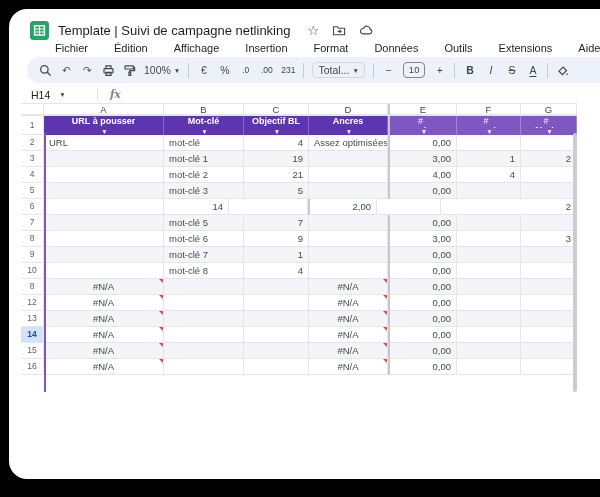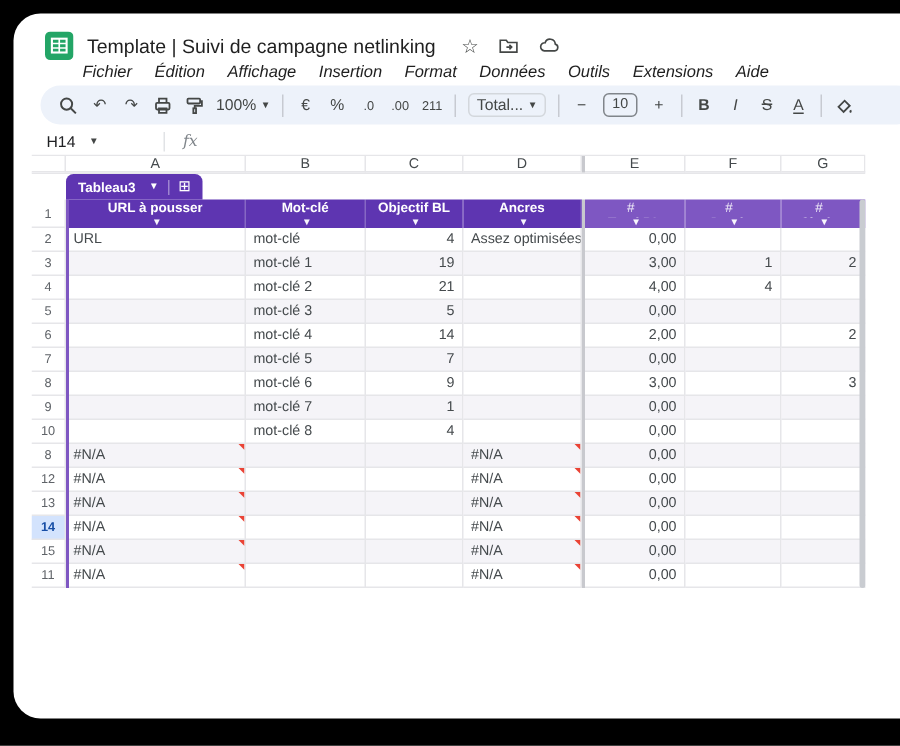--- a/index.html
+++ b/index.html
@@ -6,42 +6,42 @@
     font-family:"Liberation Sans","DejaVu Sans",sans-serif;}
   .window{position:absolute;left:9px;top:9px;width:572px;height:470px;background:#fff;
     border-radius:18px;overflow:hidden;padding-left:48px;}
   
   .titlebar{position:absolute;left:21px;top:9px;right:12px;height:24px;display:flex;align-items:center;gap:9px;}
   .logo{width:19px;height:19px;flex:0 0 auto;}
   .doc-title{font-size:13px;font-weight:500;color:#1f1f1f;white-space:nowrap;}
   .tb-icons{display:flex;align-items:center;gap:13px;margin-left:8px;color:#444746;}
   .star{font-size:13px;line-height:13px;}
   
-  .menubar{position:absolute;left:46px;top:33px;height:14px;display:flex;gap:15px;
-    font-size:11px;color:#1f1f1f;font-style:italic;}
+  .menubar{position:absolute;left:46px;top:33px;height:14px;display:flex;gap:26px;
+    font-size:11px;color:#1f1f1f;}
   .menubar span{cursor:default;white-space:nowrap;}
   
   .toolbar{position:absolute;left:18px;top:48px;right:18px;height:26px;background:var(--toolbar-bg);
     border-radius:13px;display:flex;align-items:center;gap:8px;padding:0 12px;box-sizing:border-box;
     font-size:10.5px;color:#444746;overflow:hidden;white-space:nowrap;}
   .ti{display:inline-flex;align-items:center;justify-content:center;min-width:13px;height:16px;flex:0 0 auto;}
   .tsep{width:1px;height:15px;background:#c7cad1;flex:0 0 auto;}
   .caret{font-size:6.5px;margin-left:3px;color:#444746;}
   .zoom-sel,.font-sel{display:inline-flex;align-items:center;}
   .font-sel{border:1px solid #d3d7dc;border-radius:4px;padding:1px 5px;}
   .szbox{border:1px solid #80858a;border-radius:4px;padding:0 5px;font-size:9.5px;height:14px;line-height:14px;}
   .bold{font-weight:700}.ital{font-style:italic}.strk{text-decoration:line-through}
   .tclr{text-decoration:underline;text-underline-offset:2px;}
   .small-num{font-size:8.5px;letter-spacing:0;}
   
   .fbar{position:absolute;left:12px;top:78px;right:12px;height:15px;display:flex;align-items:center;
     font-size:10.5px;color:#202124;}
   .namebox{width:46px;display:flex;align-items:center;gap:6px;padding-left:10px;}
   .fx{font-family:"DejaVu Serif","Liberation Serif",serif;font-style:italic;color:#80868b;
-    margin-left:32px;border-left:1px solid #e1e3e6;padding-left:12px;height:13px;line-height:13px;}
+    margin-left:20px;border-left:1px solid #e1e3e6;padding-left:12px;height:13px;line-height:13px;font-weight:bold;}
   
   .sheet{position:absolute;left:12px;top:94px;width:556px;bottom:0;overflow:hidden;}
   .lrow{display:flex;height:13px;border-top:1px solid #e6e6e9;border-bottom:1px solid #e6e6e9;box-sizing:border-box;}
   .lrow .cell{line-height:11px;}
   .letter{font-size:9px;color:#5f6368;text-align:center;}
   .corner{background:#fff;}
   .tabband{height:17px;position:relative;}
   .ttab{position:absolute;left:23px;top:0;height:17px;background:var(--hd);border-radius:5px 5px 0 0;
     display:inline-flex;align-items:center;color:#fff;font-size:9px;font-weight:600;padding:0 8px;gap:6px;}
   .ttab .vsep{width:1px;height:10px;background:rgba(255,255,255,.4);}
@@ -54,21 +54,21 @@
   .hash{margin-right:5px;font-weight:400;opacity:.9;}
   .hcaret{font-size:6.5px;opacity:.95;margin-left:2px;}
   .row{display:flex;height:16px;background:#fff;}
   .cell{box-sizing:border-box;border-right:1px solid #e6e6e9;border-bottom:1px solid #e6e6e9;
     font-size:9.5px;color:#454a4d;line-height:15px;padding:0 5px;overflow:hidden;white-space:nowrap;}
   .row.band .dc{background:var(--band);}
   .rh{font-size:8.5px;color:#5f6368;text-align:center;padding:0;background:#fff;}
   .rh.hd1{line-height:18px;}
   .sel{background:var(--sel) !important;color:#174ea6;font-weight:700;}
   .fdiv{background:#c8c9ce;border:none;padding:0;}
-  .rgt{text-align:right}.ctr{}.lft{text-align:left}
+  .rgt{text-align:right}.ctr{text-align:center}.lft{text-align:left}
   .err{position:relative;}
   .err::after{content:'';position:absolute;top:0;right:0;border-top:4px solid var(--err);
     border-left:4px solid transparent;}
   .w-rh{width:23px;flex:0 0 auto}.w-A{width:120px;flex:0 0 auto}.w-B{width:80px;flex:0 0 auto}
   .w-C{width:65px;flex:0 0 auto}.w-D{width:79px;flex:0 0 auto}.w-div{width:2px;flex:0 0 auto}
   .w-E{width:67px;flex:0 0 auto}.w-F{width:64px;flex:0 0 auto}.w-G{flex:1 1 auto}
   .tbl-left{position:absolute;left:23px;top:30px;width:2px;height:259px;background:var(--hl);}
   .vscroll{position:absolute;right:0;top:30px;width:4px;height:259px;background:#c9ccd1;border-radius:2px;}
   svg{display:block}
 </style>
@@ -138,21 +138,21 @@
     </span>
     <span class="zoom-sel">
       <span>100%</span>
         <span class="caret">▼</span>
     </span>
     <span class="tsep"></span>
     <span class="ti">€</span>
     <span class="ti">%</span>
     <span class="ti small-num">.0</span>
     <span class="ti small-num">.00</span>
-    <span class="ti small-num">211</span>
+    <span class="ti small-num">231</span>
     <span class="tsep"></span>
     <span class="font-sel">
       <span>Total...</span>
         <span class="caret">▼</span>
     </span>
     <span class="tsep"></span>
     <span class="ti">−</span>
     <span class="szbox">10</span>
     <span class="ti">+</span>
     <span class="tsep"></span>
@@ -184,28 +184,20 @@
         <div class="cell corner w-rh"></div>
         <div class="cell letter w-A">A</div>
         <div class="cell letter w-B">B</div>
         <div class="cell letter w-C">C</div>
         <div class="cell letter w-D">D</div>
         <div class="cell fdiv w-div"></div>
         <div class="cell letter w-E">E</div>
         <div class="cell letter w-F">F</div>
         <div class="cell letter w-G">G</div>
       </div>
-    <div class="tabband">
-      <span class="ttab">
-        <span>Tableau3</span>
-        <span class="caret" style="color:#fff">▼</span>
-        <span class="vsep"></span>
-        <span class="grid-ico">⊞</span>
-      </span>
-    </div>
     <div class="hrow">
         <div class="cell rh hd1 w-rh">1</div>
         <div class="hcell w-A">
           <div class="hlabel">URL à pousser</div>
           <div class="hcaret">▼</div>
         </div>
         <div class="hcell w-B">
           <div class="hlabel">Mot-clé</div>
           <div class="hcaret">▼</div>
         </div>
@@ -275,21 +267,20 @@
           <div class="cell dc w-C rgt">5</div>
           <div class="cell dc w-D lft"></div>
           <div class="cell fdiv w-div"></div>
           <div class="cell dc w-E rgt">0,00</div>
           <div class="cell dc w-F rgt"></div>
           <div class="cell dc w-G rgt"></div>
         </div>
         <div class="row">
           <div class="cell rh w-rh">6</div>
           <div class="cell dc w-A lft"></div>
-          <div class="cell dc w-B lft">mot-clé 4</div>
           <div class="cell dc w-C rgt">14</div>
           <div class="cell dc w-D lft"></div>
           <div class="cell fdiv w-div"></div>
           <div class="cell dc w-E rgt">2,00</div>
           <div class="cell dc w-F rgt"></div>
           <div class="cell dc w-G rgt">2</div>
         </div>
         <div class="row band">
           <div class="cell rh w-rh">7</div>
           <div class="cell dc w-A lft"></div>
@@ -383,21 +374,21 @@
           <div class="cell dc w-A ctr err">#N/A</div>
           <div class="cell dc w-B lft"></div>
           <div class="cell dc w-C rgt"></div>
           <div class="cell dc w-D ctr err">#N/A</div>
           <div class="cell fdiv w-div"></div>
           <div class="cell dc w-E rgt">0,00</div>
           <div class="cell dc w-F rgt"></div>
           <div class="cell dc w-G rgt"></div>
         </div>
         <div class="row">
-          <div class="cell rh w-rh">11</div>
+          <div class="cell rh w-rh">16</div>
           <div class="cell dc w-A ctr err">#N/A</div>
           <div class="cell dc w-B lft"></div>
           <div class="cell dc w-C rgt"></div>
           <div class="cell dc w-D ctr err">#N/A</div>
           <div class="cell fdiv w-div"></div>
           <div class="cell dc w-E rgt">0,00</div>
           <div class="cell dc w-F rgt"></div>
           <div class="cell dc w-G rgt"></div>
         </div>
       </div>

